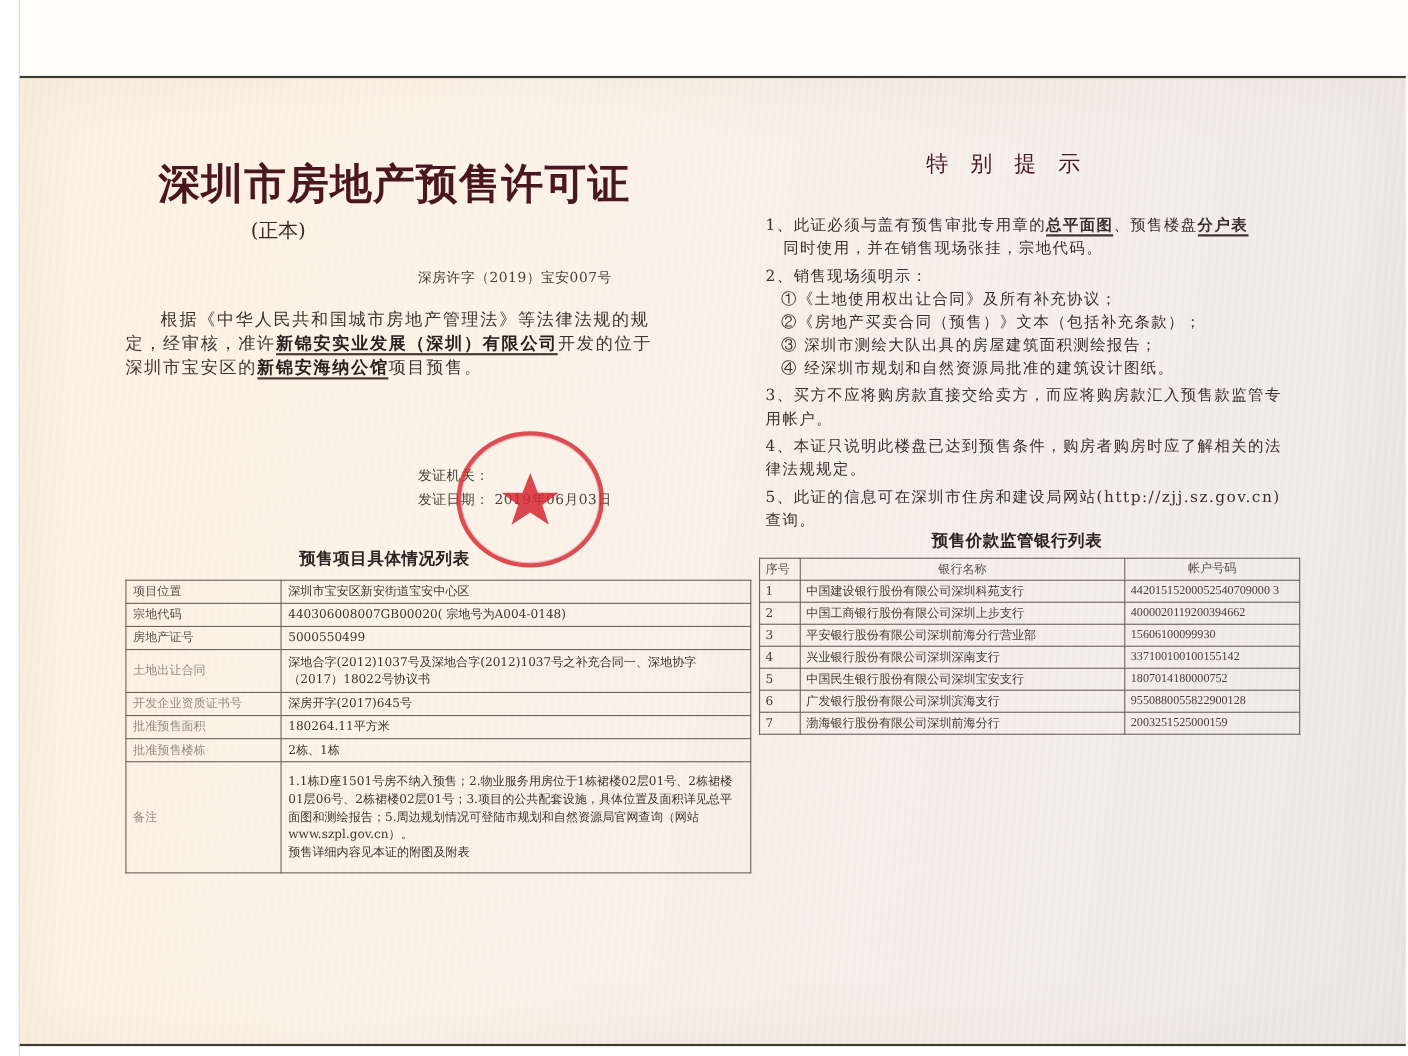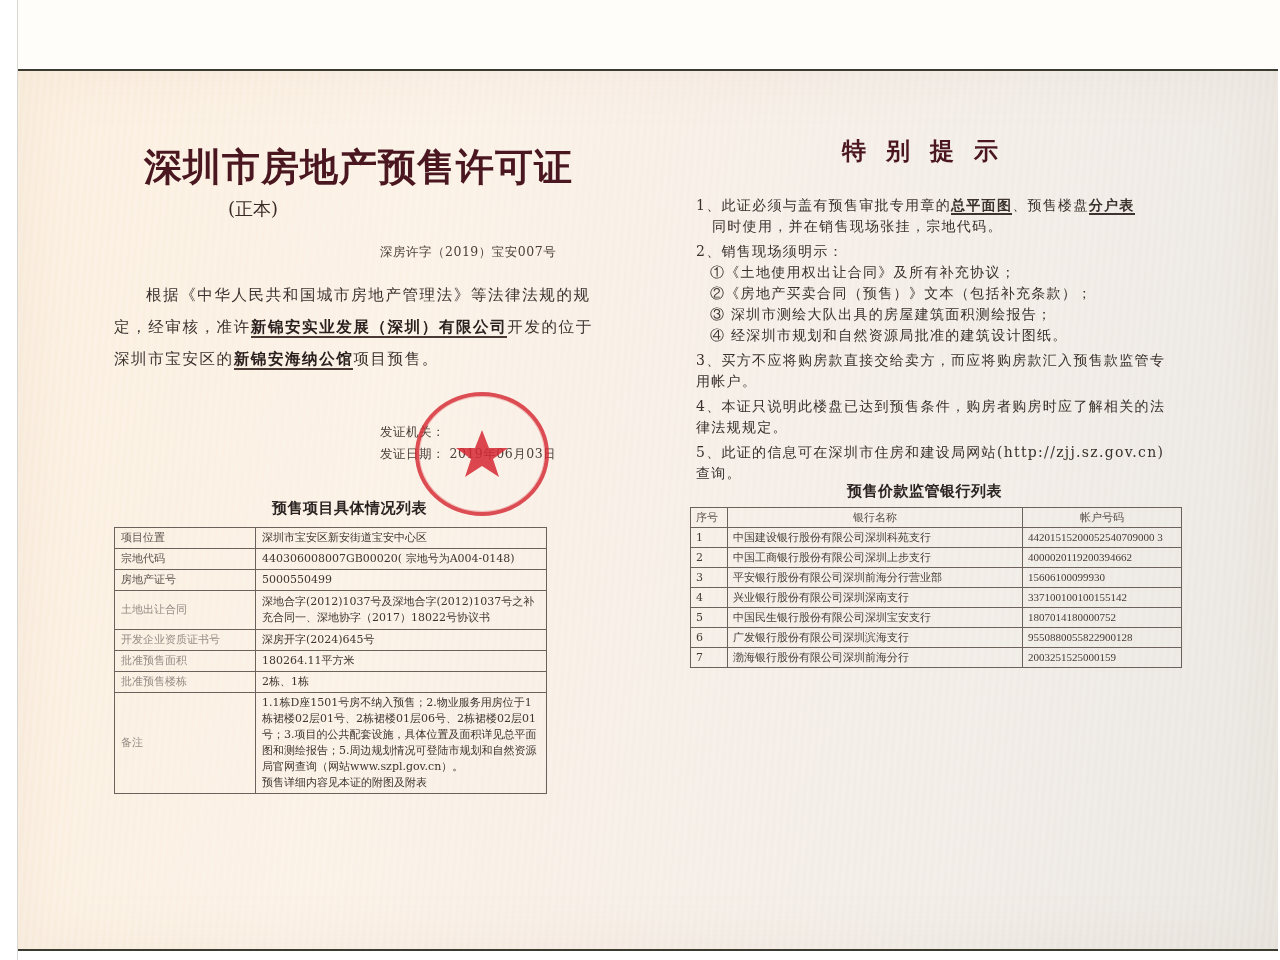--- a/index.html
+++ b/index.html
@@ -27,46 +27,46 @@
   
   .main-title {
     position:absolute; left:128px; top:126px; margin:16px;
     font-size:38px; font-weight:bold; color:#4a1620; letter-spacing:1px;
     font-family:"DejaVu Serif", serif;
   }
   .subtitle { position:absolute; left:228px; top:197px; font-size:18px; color:#3a2a26; }
   .permit-no { position:absolute; left:380px; top:244px; font-size:12.5px; color:#4a3e38; letter-spacing:0.5px;text-align:center; }
   .intro {
     position:absolute; left:114px; top:279px; width:490px;
-    font-size:15.5px; line-height:32px; color:#3d3330; letter-spacing:1.6px;
+    font-size:15.5px; line-height:22px; color:#3d3330; letter-spacing:1.6px;
     text-indent:32px;
   }
   .intro b { font-weight:bold; color:#2a201e; border-bottom:2px solid #4a3a36; }
   .issue { position:absolute; left:380px; top:421px; font-size:12.5px; color:#4b403a; line-height:22px; letter-spacing:0.5px; }
 
   .stamp {
     position:absolute; left:415px; top:392px; width:126px; height:116px;
     border:4px solid rgba(214,40,50,0.82); border-radius:50%;
     box-shadow: inset 0 0 0 1px rgba(214,40,50,0.25);
   }
   .stamp svg { position:absolute; left:0; top:0; }
 
   .tbl-title { position:absolute; left:272px; top:499px; font-size:15px; font-weight:bold; color:#2b2422; letter-spacing:0.5px; }
   table.proj {
-    position:absolute; left:114px; top:527px; width:433px;
+    position:absolute; left:114px; top:527px; width:569px;
     border-collapse:collapse; font-size:11px; color:#4a4038;
   }
   table.proj td { border:1px solid #6b625c; padding:2px 6px; vertical-align:middle; line-height:16px; }
   table.proj td.k { width:128px; color:#5b524c; }
   table.proj td.faint { color:#958b84; }
   table.proj td.v { color:#3e3530; }
 
   
   .notice-title {
-    position:absolute; left:842px; top:135px; font-size:24px; font-weight:bold; color:#4a1620; letter-spacing:20px;
+    position:absolute; left:842px; top:135px; font-size:20px; font-weight:normal; color:#4a1620; letter-spacing:20px;
   }
   .notices { position:absolute; left:692px; top:191px; width:490px; font-size:14px; line-height:21px; color:#3a302c; letter-spacing:1.3px; }
   .notices .item { margin:4px; }
   .notices .cont { padding-left:16px; }
   .notices .sub { padding-left:14px; }
   .notices u { text-decoration:none; font-weight:bold; border-bottom:2px solid #3d3330; }
 
   .bank-title { position:absolute; left:847px; top:482px; font-size:15px; font-weight:bold; color:#2b2422; letter-spacing:0.5px;text-align:center; }
   table.bank {
     position:absolute; left:690px; top:507px; width:492px;
@@ -122,21 +122,21 @@
   <tr>
     <td class="k">房地产证号</td>
     <td class="v">5000550499</td>
   </tr>
   <tr>
     <td class="k faint">土地出让合同</td>
     <td class="v" style="height:34px">深地合字(2012)1037号及深地合字(2012)1037号之补充合同一、深地协字（2017）18022号协议书</td>
   </tr>
   <tr>
     <td class="k faint">开发企业资质证书号</td>
-    <td class="v">深房开字(2024)645号</td>
+    <td class="v">深房开字(2017)645号</td>
   </tr>
   <tr>
     <td class="k faint">批准预售面积</td>
     <td class="v">180264.11平方米</td>
   </tr>
   <tr>
     <td class="k faint">批准预售楼栋</td>
     <td class="v">2栋、1栋</td>
   </tr>
   <tr>

